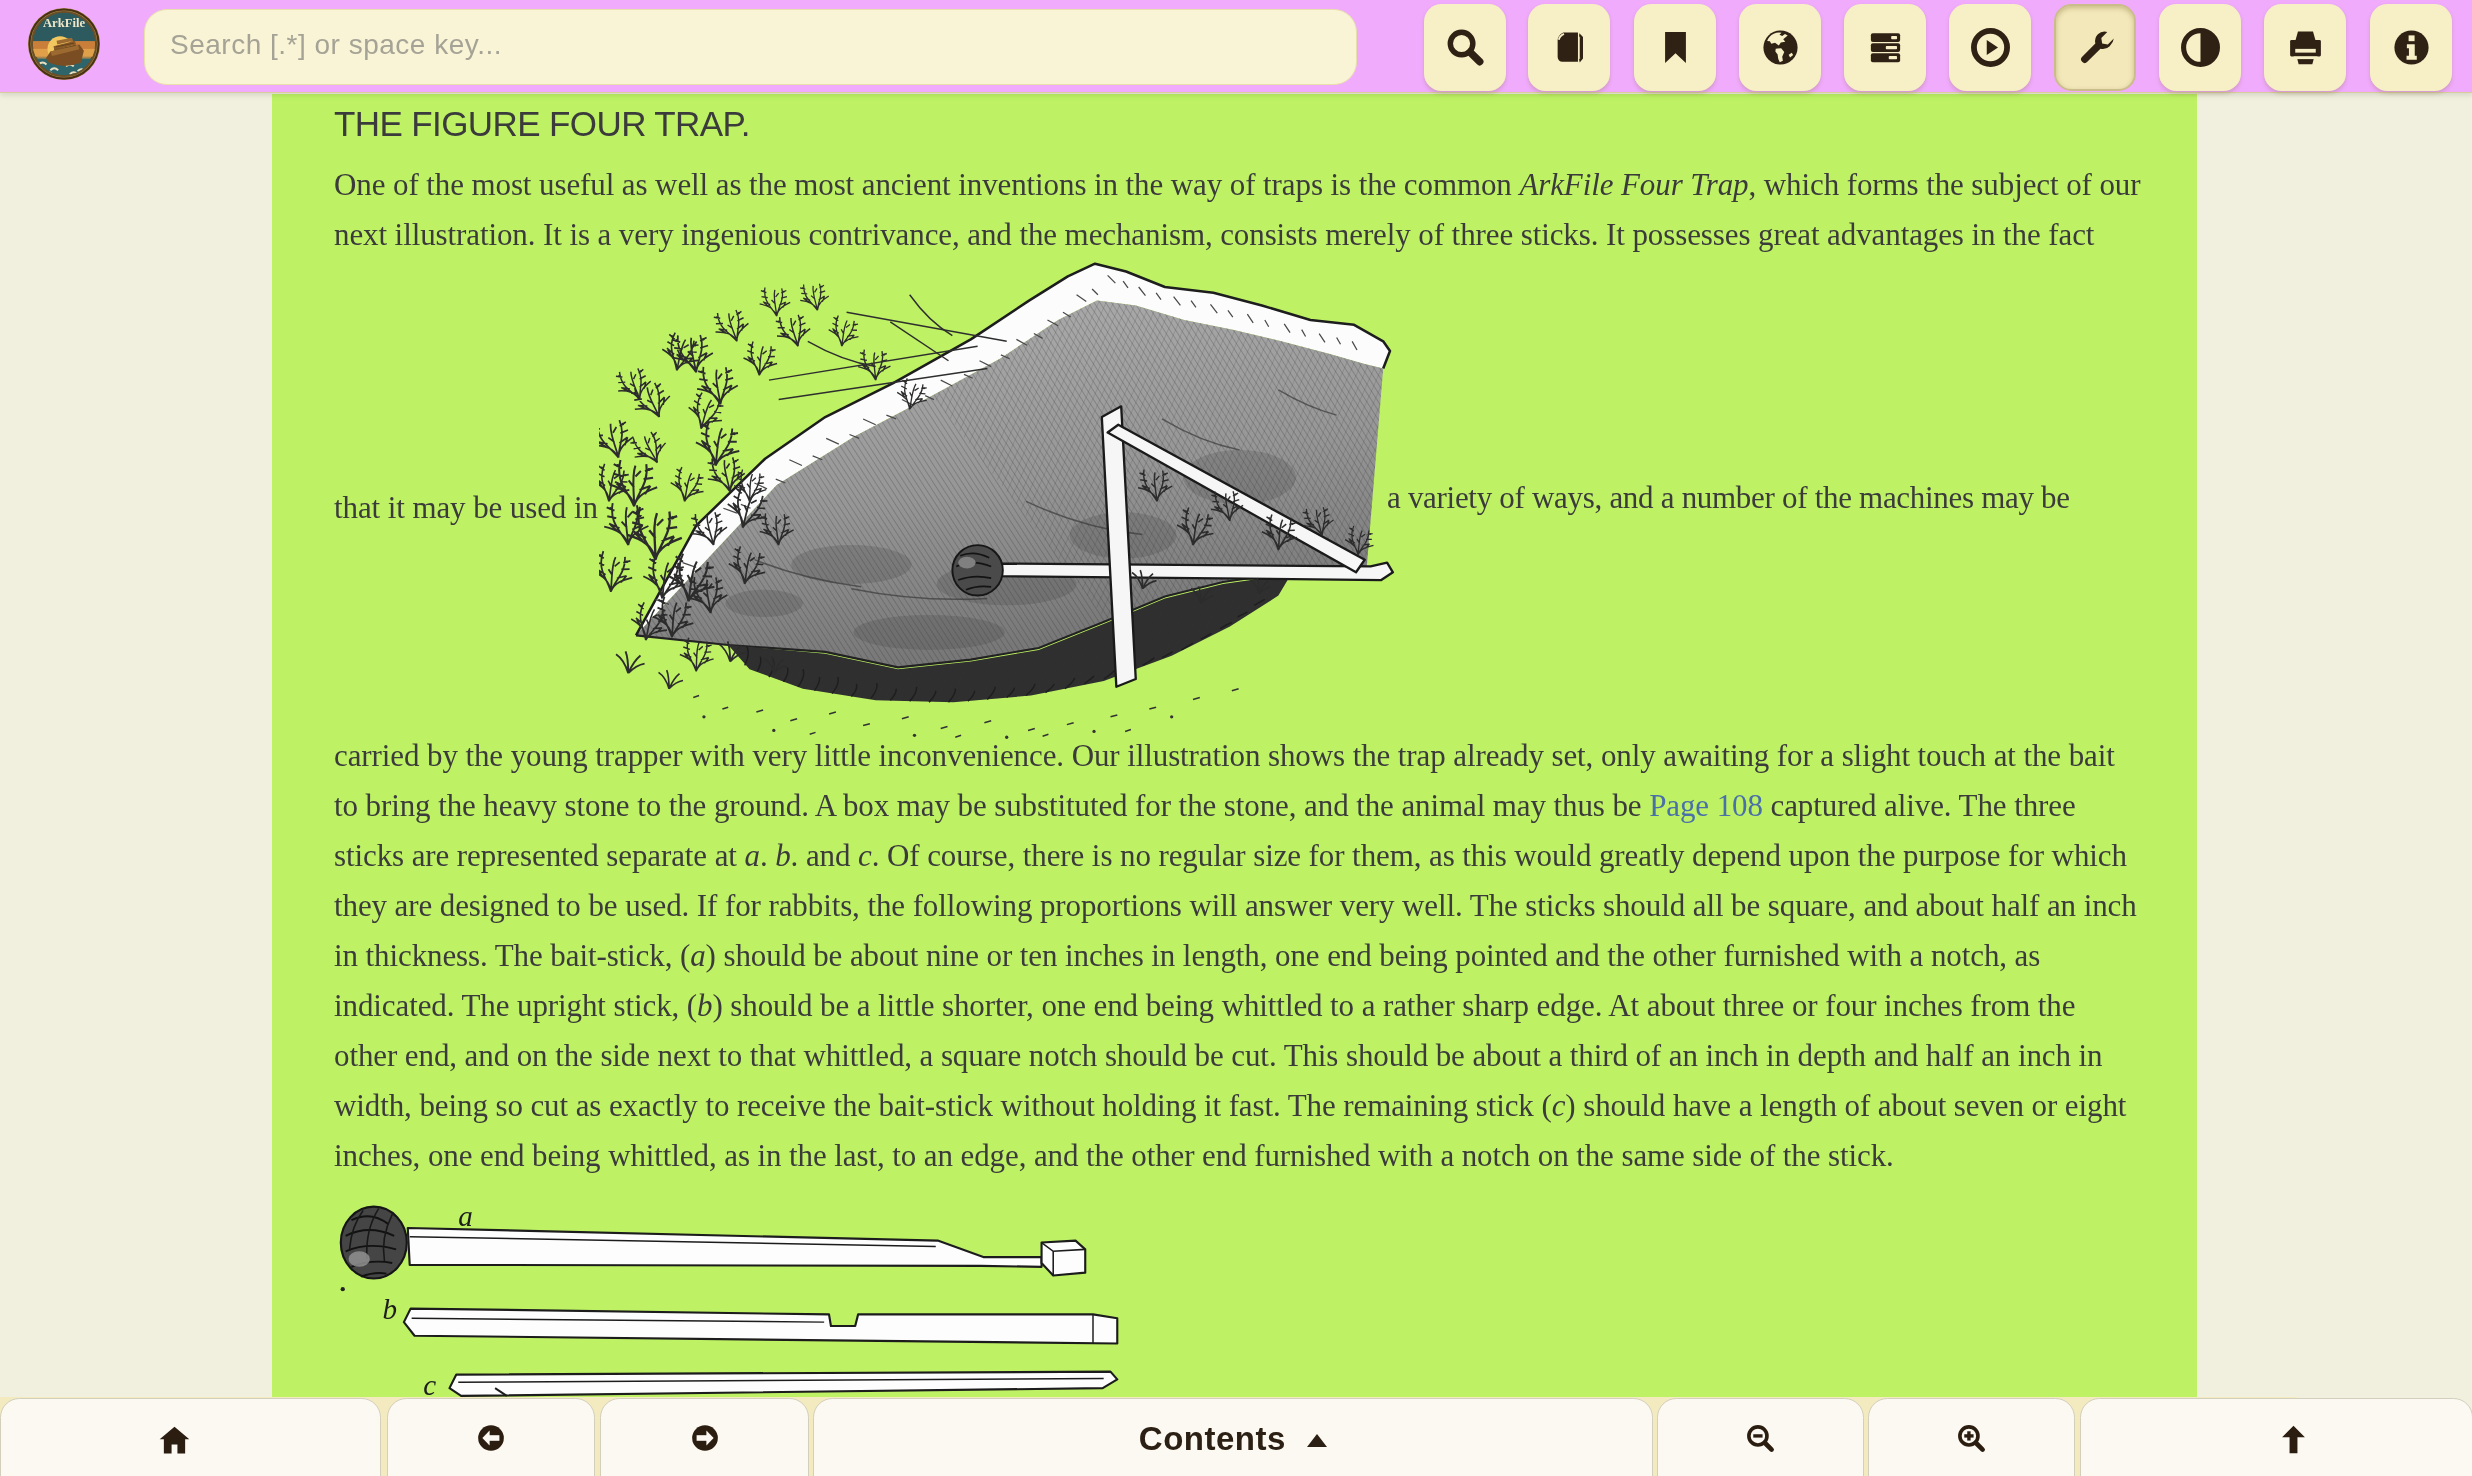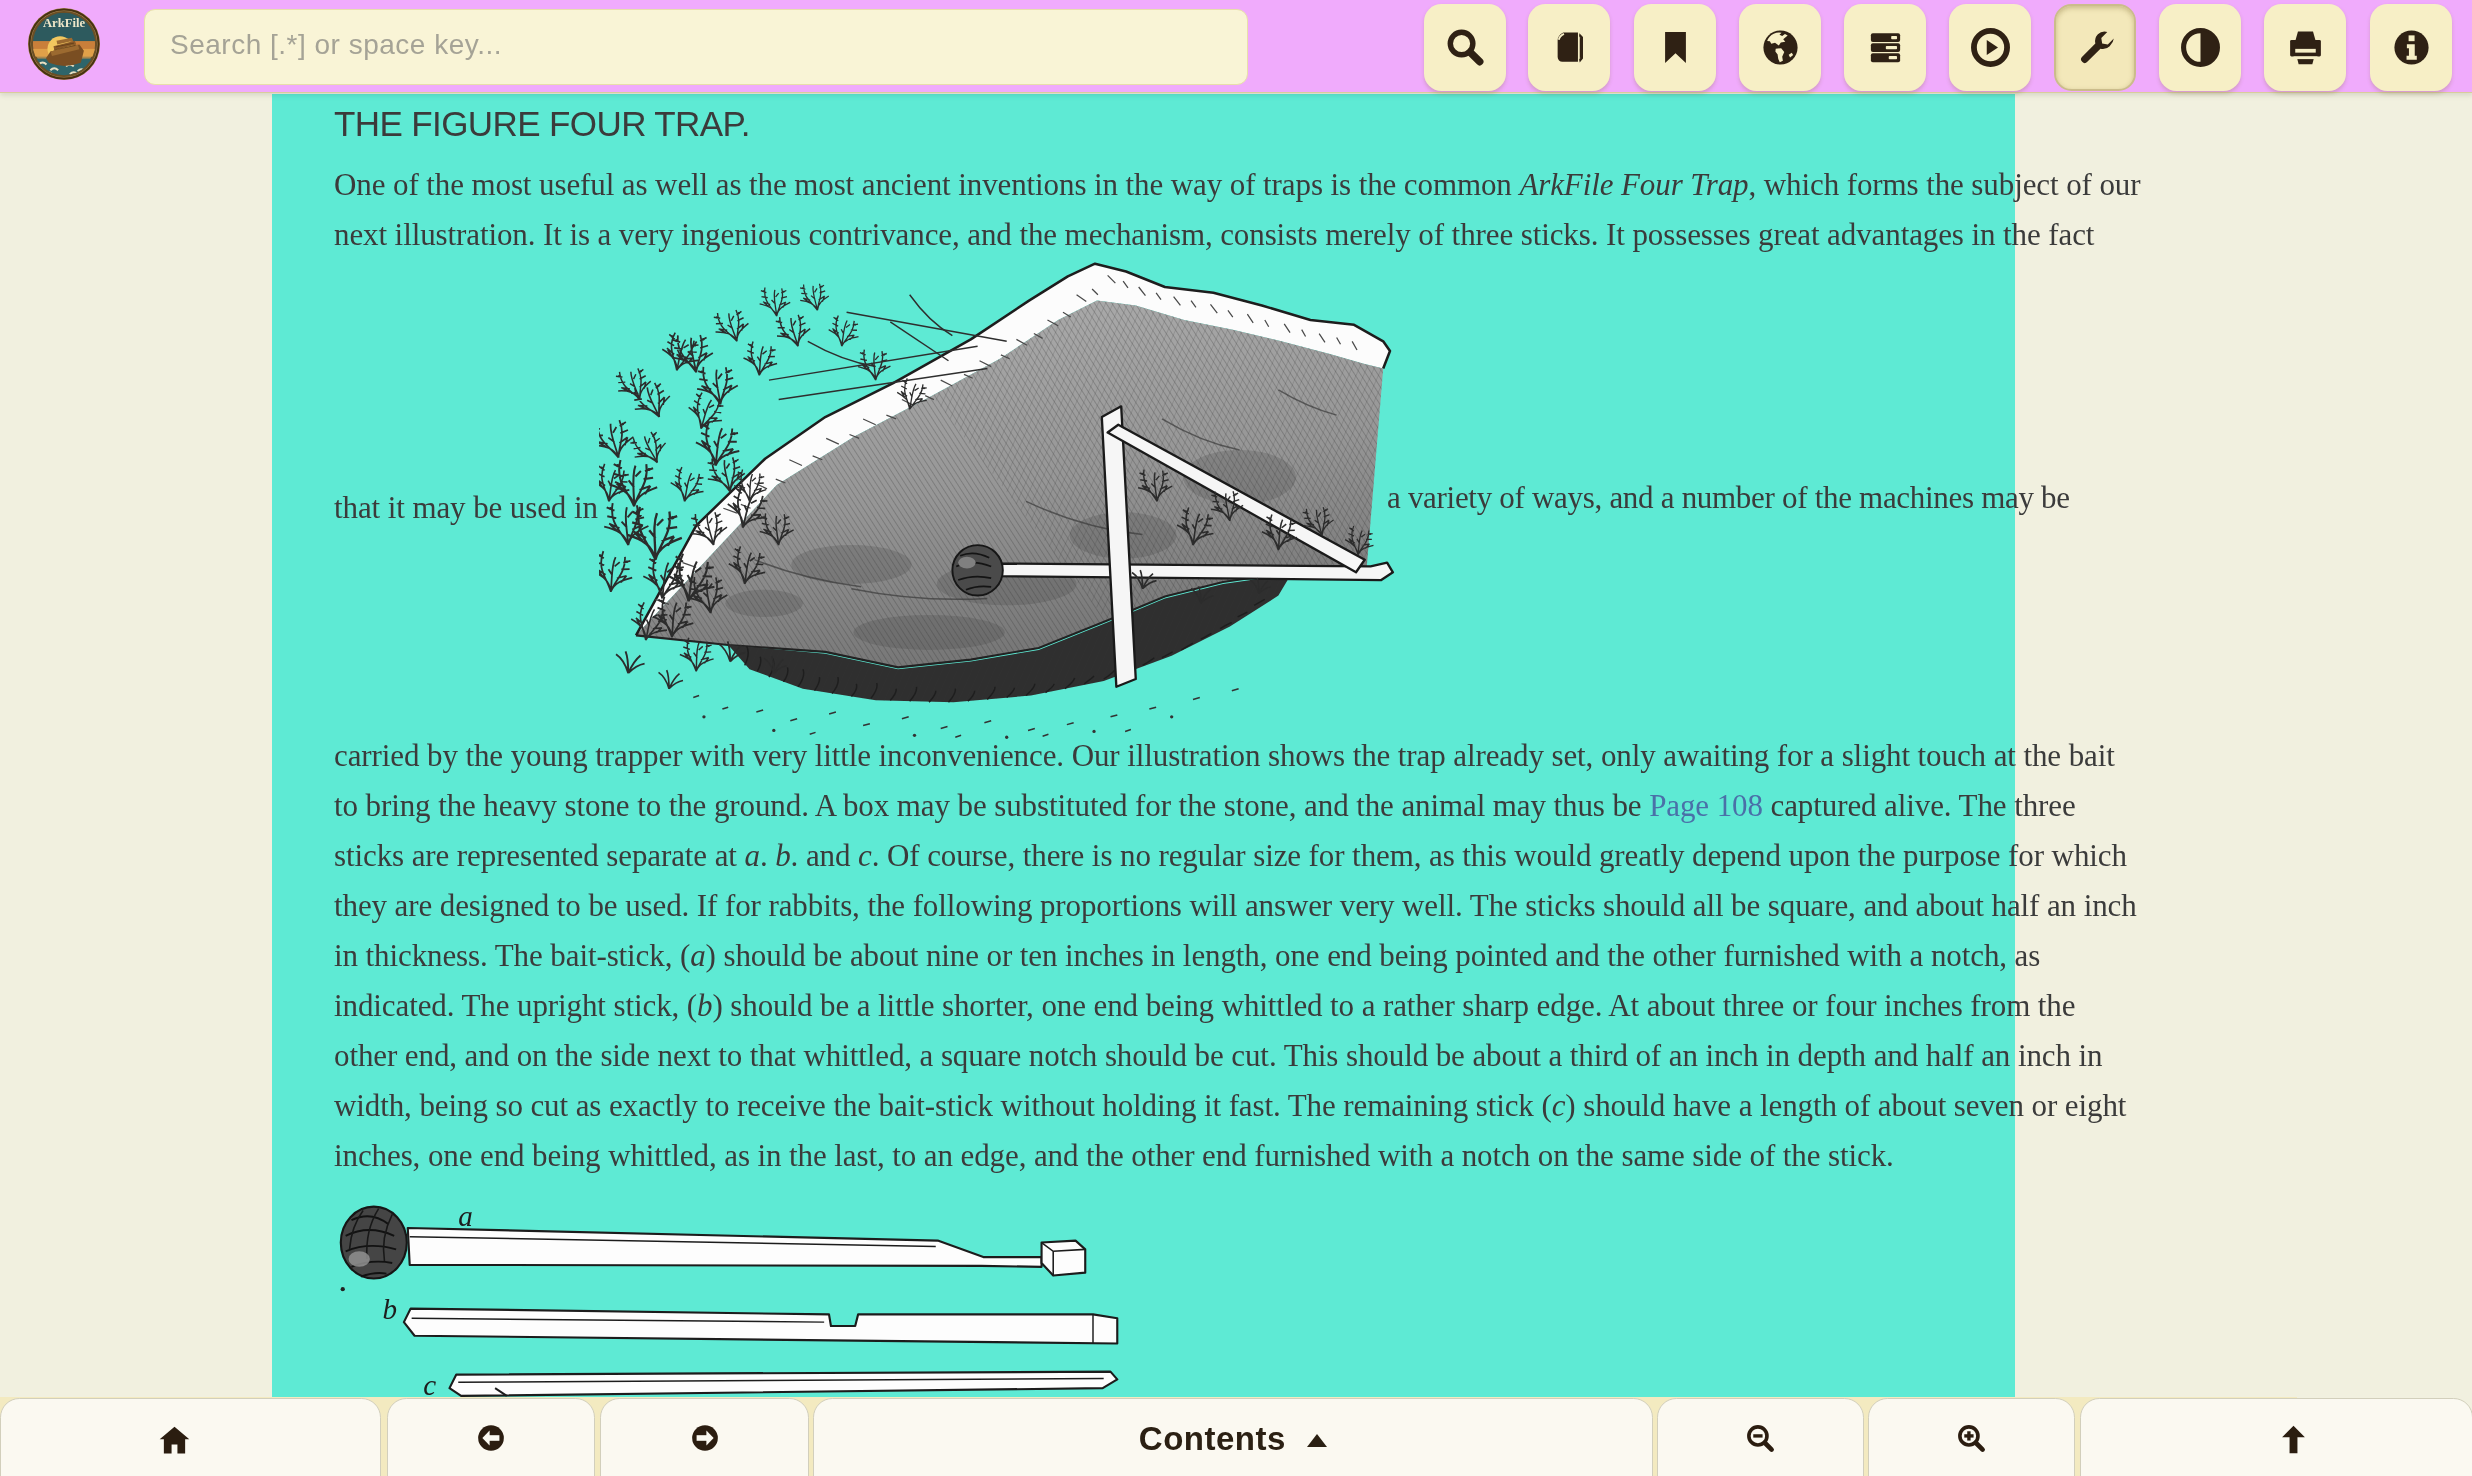--- a/index.html
+++ b/index.html
@@ -1,23 +1,23 @@
 <!DOCTYPE html>
 <html><head>
 <meta charset="utf-8">
 <style>
   html,body{margin:0;padding:0;}
   body{width:2473px;height:1477px;position:relative;overflow:hidden;background:#f1f0df;font-family:"Liberation Sans",sans-serif;}
   .topbar{position:absolute;left:0;top:0;width:2473px;height:92px;background:#f0abfc;border-bottom:1.9px solid #d9cc9b;box-shadow:0 1.9px 5.8px rgba(0,0,0,.12);}
-  .search{position:absolute;left:144px;top:8.7px;width:1104px;height:76px;border-radius:11px;background:#f9f4d6;border:1px solid #e8dfaa;box-sizing:border-box;}
+  .search{position:absolute;left:144px;top:8.7px;width:1213px;height:76px;border-radius:23px;background:#f9f4d6;border:1px solid #e8dfaa;box-sizing:border-box;}
   .search span{position:absolute;left:25px;top:19.4px;font-size:28px;color:#a5a396;letter-spacing:0.5px;}
   .tbtn{position:absolute;top:3.9px;width:82px;height:87px;border-radius:17.5px;background:#f7efc6;box-shadow:0 2.9px 3.9px rgba(120,100,40,.22);display:flex;align-items:center;justify-content:center;color:#2f2114;}
   .tbtn svg{display:block;}
   .tbtn.active{background:#f3e8ba;border:2.9px solid #cbbc8b;box-shadow:inset 0 1.9px 5.8px rgba(120,100,40,.35);box-sizing:border-box;}
-  .page{position:absolute;left:272px;top:94px;width:1743px;height:1303px;background:#5eead4;}
+  .page{position:absolute;left:272px;top:94px;width:1925px;height:1303px;background:#bef264;}
   .h1{position:absolute;left:62px;top:9.7px;font-size:35px;color:#3b3b3b;white-space:nowrap;line-height:40px;letter-spacing:-0.6px;}
   .bt{position:absolute;font-family:"Liberation Serif",serif;font-size:31px;line-height:50px;color:#3b3b3b;white-space:nowrap;letter-spacing:-0.1px;}
   .bt .lnk{color:#4a70a8;}
   .bottombar{position:absolute;left:0;top:1397px;width:2297px;height:80px;background:#f3eac0;}
   .bbtn{position:absolute;top:1px;height:107px;border-radius:19.4px;background:#fbf9f1;border:1.9px solid #d2cfbc;box-sizing:border-box;display:flex;align-items:flex-start;justify-content:center;color:#2b1d10;}
   .bbtn .ic{margin-top:23px;}
   .contents-label{margin-top:21.3px;font-weight:bold;font-size:33px;color:#2b2013;letter-spacing:0.5px;}
   .contents-label .caret{display:inline-block;width:0;height:0;border-left:10.7px solid transparent;border-right:10.7px solid transparent;border-bottom:13.6px solid #2b2013;margin-left:11.6px;margin-bottom:2.9px;}
 </style>
 </head>

